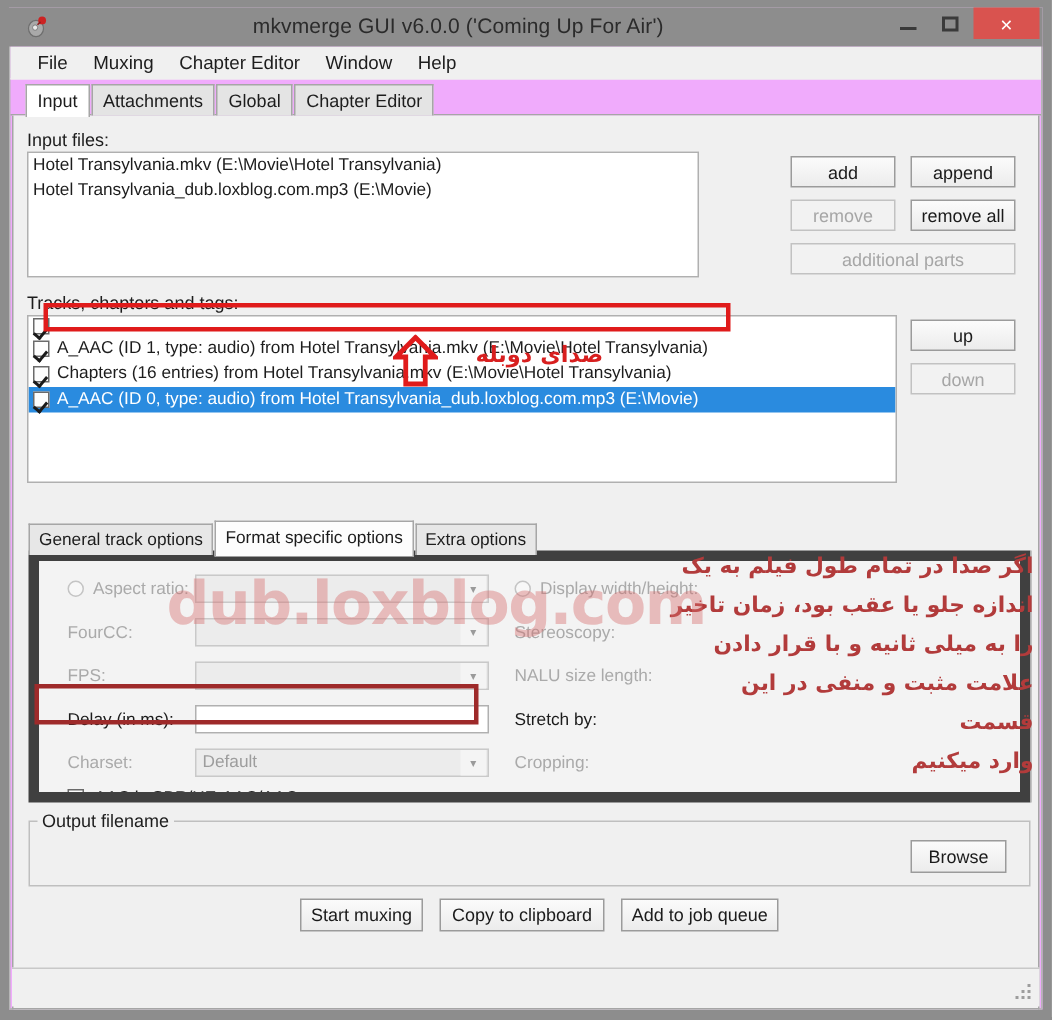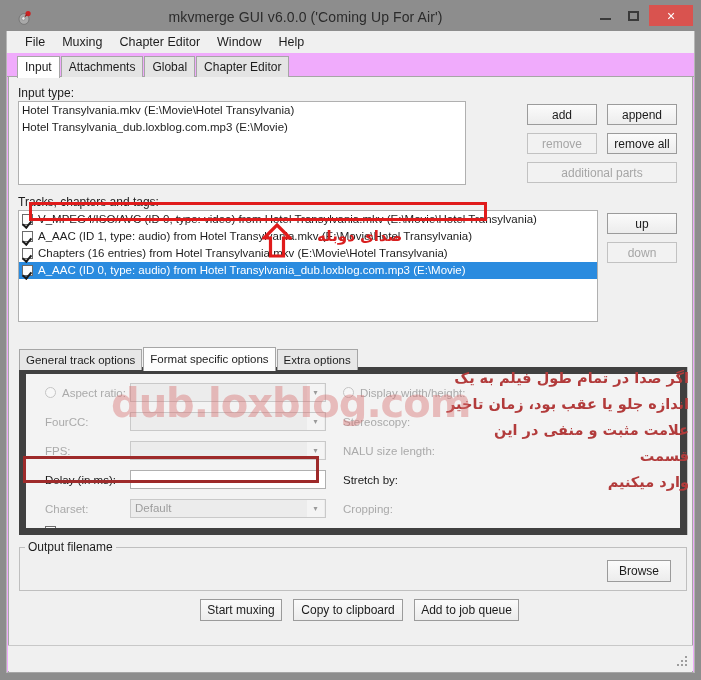--- a/index.html
+++ b/index.html
@@ -378,37 +378,36 @@
 
   <div id="tabstrip">
     <div class="tab active">Input</div>
     <div class="tab">Attachments</div>
     <div class="tab">Global</div>
     <div class="tab">Chapter Editor</div>
   </div>
 
   <div id="page">
 
-    <div class="section-label" style="left:9px; top:9px;">Input type:</div>
+    <div class="section-label" style="left:9px; top:9px;">Input files:</div>
     <div class="listbox" style="left:9px; top:24px; width:448px; height:84px;">
       <div class="listrow">Hotel Transylvania.mkv (E:\Movie\Hotel Transylvania)</div>
       <div class="listrow">Hotel Transylvania_dub.loxblog.com.mp3 (E:\Movie)</div>
     </div>
 
     <div class="btn" style="left:518px; top:27px;  width:70px; height:21px;">add</div>
     <div class="btn" style="left:598px; top:27px;  width:70px; height:21px;">append</div>
     <div class="btn disabled" style="left:518px; top:56px;  width:70px; height:21px;">remove</div>
     <div class="btn" style="left:598px; top:56px;  width:70px; height:21px;">remove all</div>
     <div class="btn disabled" style="left:518px; top:85px;  width:150px; height:21px;">additional parts</div>
 
     <div class="section-label" style="left:9px; top:118px;">Tracks, chapters and tags:</div>
     <div class="listbox" style="left:9px; top:133px; width:580px; height:112px;">
       <div class="listrow">
         <span class="cb checked"></span>
-        <span>V_MPEG4/ISO/AVC (ID 0, type: video) from Hotel Transylvania.mkv (E:\Movie\Hotel Transylvania)</span>
       </div>
       <div class="listrow">
         <span class="cb checked"></span>
         <span>A_AAC (ID 1, type: audio) from Hotel Transylvania.mkv (E:\Movie\Hotel Transylvania)</span>
       </div>
       <div class="listrow">
         <span class="cb checked"></span>
         <span>Chapters (16 entries) from Hotel Transylvania.mkv (E:\Movie\Hotel Transylvania)</span>
       </div>
       <div class="listrow selected">
@@ -474,20 +473,21 @@
 
     <div class="redbox" style="left:14px; top:379px; width:296px; height:27px;"></div>
 
     <div id="watermark" style="top:303px;">dub.loxblog.com</div>
 
     <div id="panel-divider" style="top:290px;"></div>
 
     <div class="fa-note" style="left:434px; top:288px; width:246px;">
       <div>اگر صدا در تمام طول فیلم به یک</div>
       <div>اندازه جلو یا عقب بود، زمان تاخیر</div>
+      <div>را به میلی ثانیه و با قرار دادن</div>
       <div>علامت مثبت و منفی در این قسمت</div>
       <div>وارد میکنیم</div>
     </div>
 
     <div id="out-group" style="top:470px;"></div>
     <div id="out-legend" style="top:463px;">Output filename</div>
     <div class="btn" style="left:598px; top:483px; width:64px; height:22px;">Browse</div>
 
     <div class="btn" style="left:191px; top:522px; width:82px; height:22px;">Start muxing</div>
     <div class="btn" style="left:405px; top:522px; width:105px; height:22px;">Add to job queue</div>

